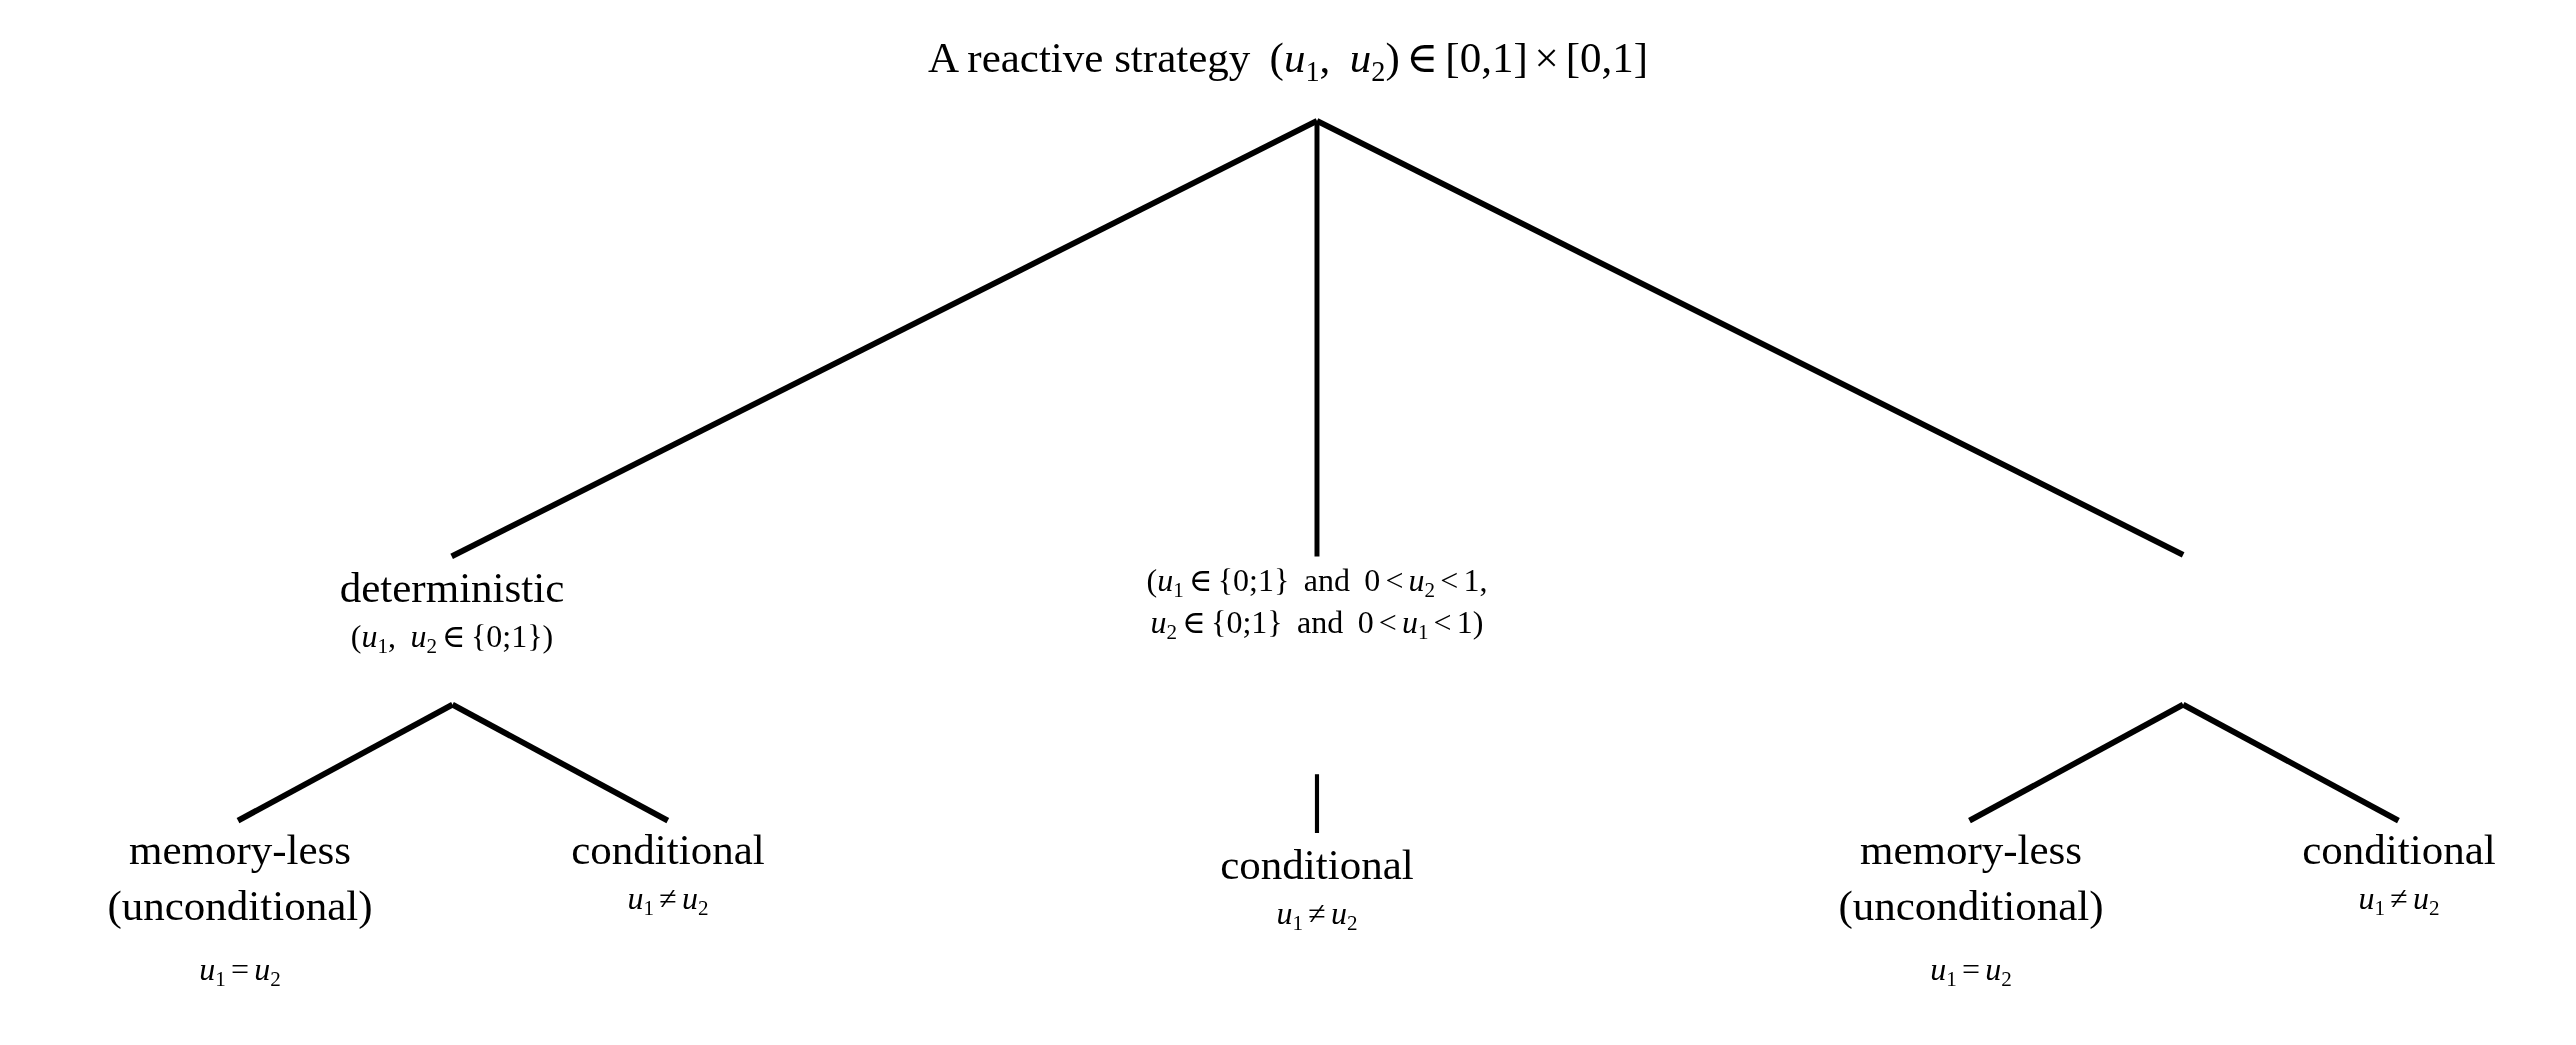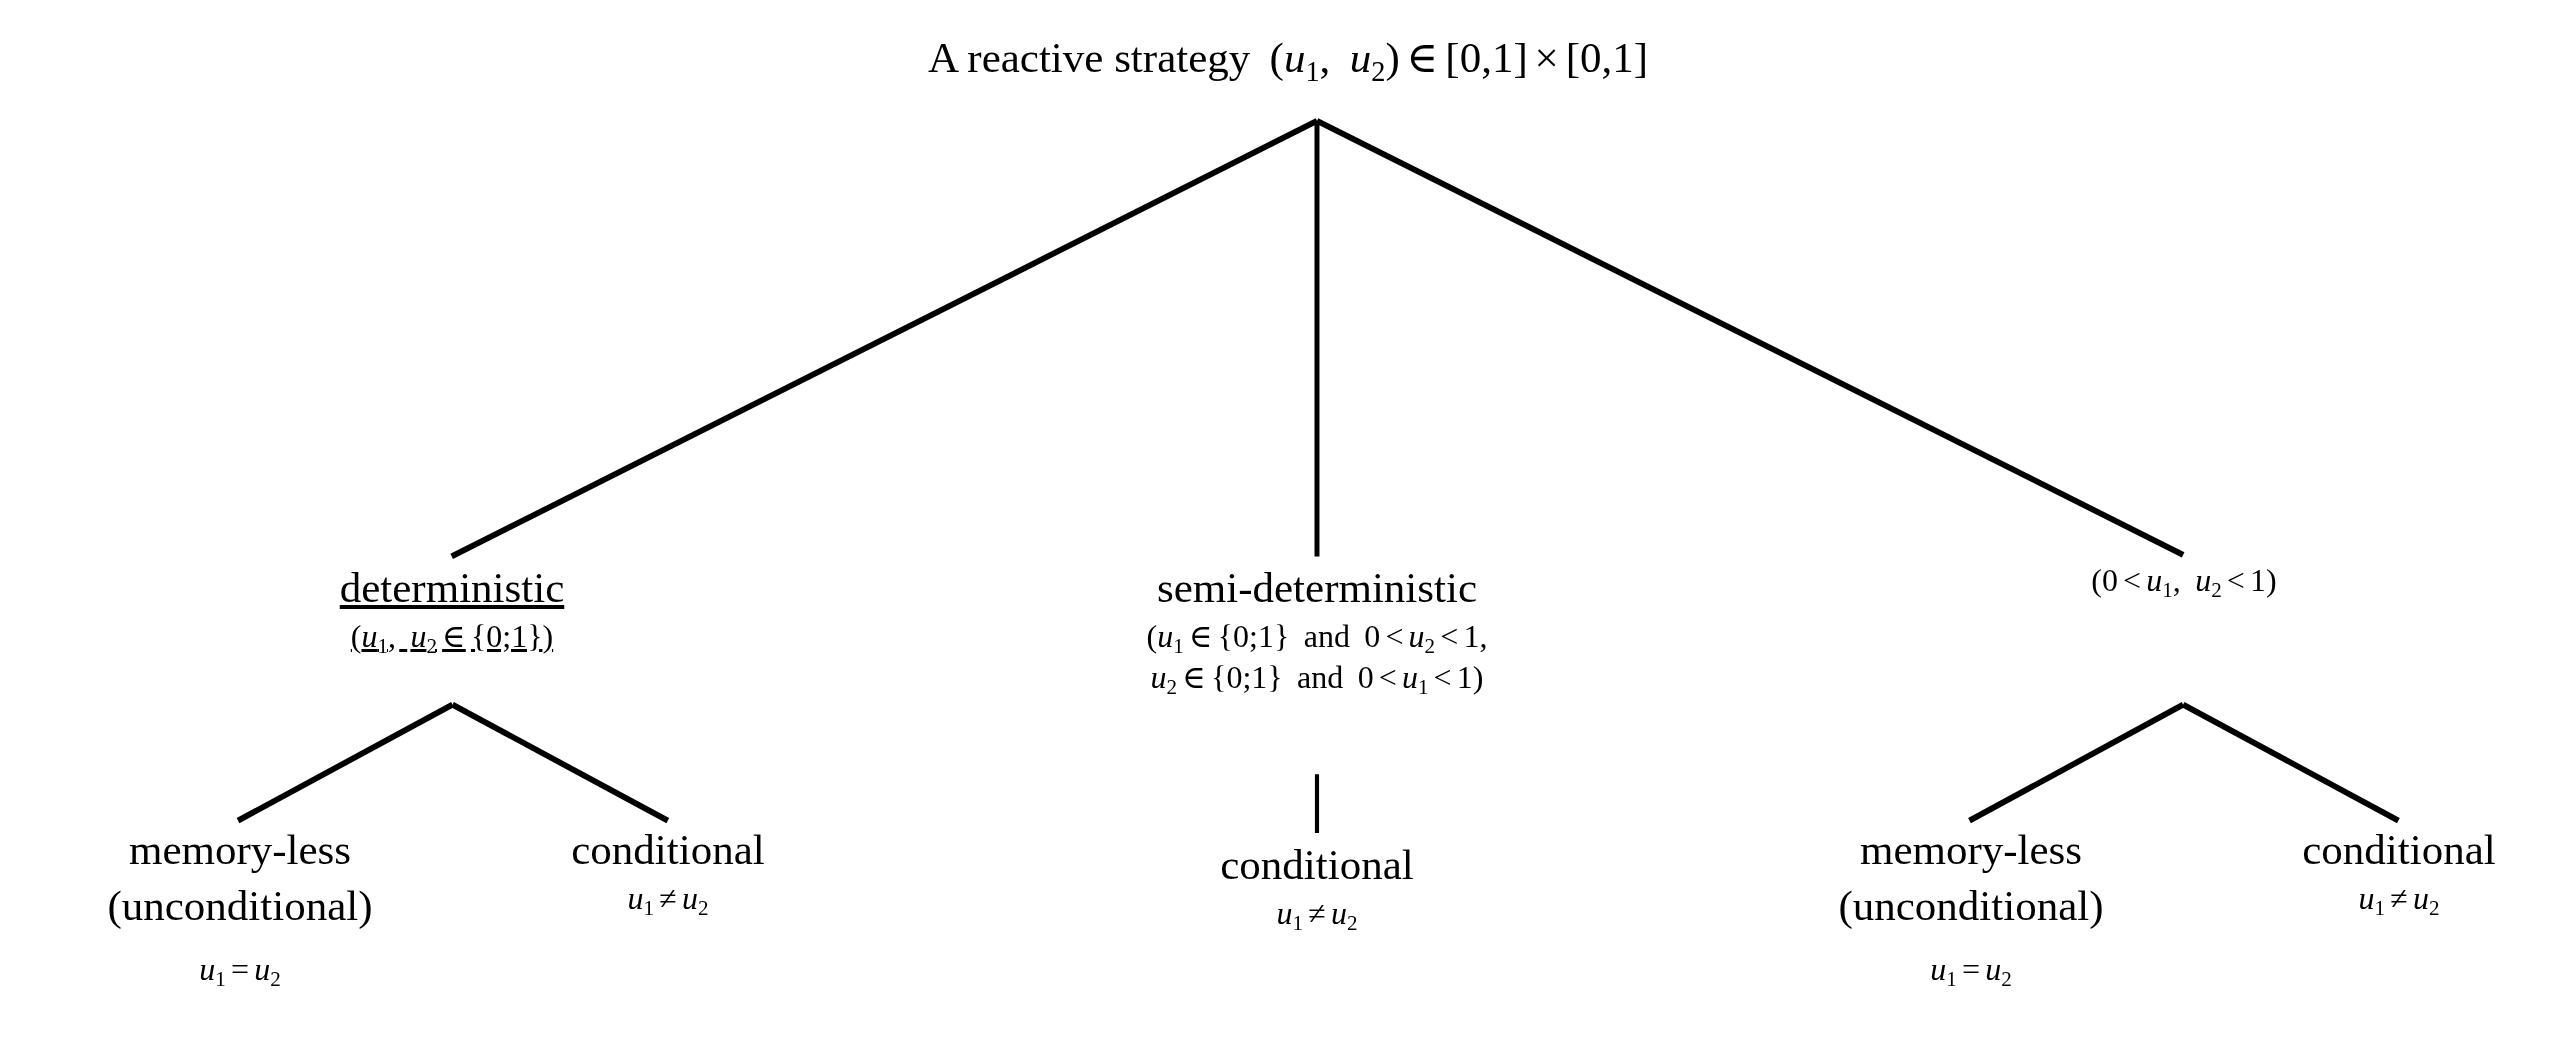--- a/index.html
+++ b/index.html
@@ -90,33 +90,31 @@
     <line x1="1590" y1="935" x2="1590" y2="1006" stroke="#000000" stroke-width="5"></line>
 
     <line x1="2636" y1="851" x2="2378" y2="991" stroke="#000000" stroke-width="7"></line>
     <line x1="2636" y1="851" x2="2896" y2="991" stroke="#000000" stroke-width="7"></line>
   </svg>
 
   <div class="node t-root" style="left:0; top:30px; width:2576px;">
     <span class="line"><span class="txt">A reactive strategy</span><span class="op">&nbsp;</span><span class="paren">(</span><var>u</var><sub>1</sub><span class="txt">,</span><span class="op">&nbsp;</span><var>u</var><sub>2</sub><span class="paren">)</span><span class="opw">∈</span><span class="txt">[0,1]</span><span class="opw">×</span><span class="txt">[0,1]</span></span>
   </div>
 
-  <div class="node t-mid" style="left:137px; top:560px; width:630px;text-decoration:underline;">
+  <div class="node t-mid" style="left:137px; top:560px; width:630px;">
     <span class="line">deterministic</span>
     <span class="line mathrow"><span class="paren">(</span><var>u</var><sub>1</sub><span class="txt">,</span><span class="op">&nbsp;</span><var>u</var><sub>2</sub><span class="opw">∈</span><span class="txt">{0;1}</span><span class="paren">)</span></span>
   </div>
 
   <div class="node t-mid" style="left:903px; top:560px; width:828px;">
-    <span class="line">semi-deterministic</span>
     <span class="line mathrow"><span class="paren">(</span><var>u</var><sub>1</sub><span class="opw">∈</span><span class="txt">{0;1}</span><span class="op">&nbsp;</span><span class="txt">and</span><span class="op">&nbsp;</span><span class="txt">0</span><span class="opw">&lt;</span><var>u</var><sub>2</sub><span class="opw">&lt;</span><span class="txt">1</span><span class="txt">,</span></span>
     <span class="line mathrow"><var>u</var><sub>2</sub><span class="opw">∈</span><span class="txt">{0;1}</span><span class="op">&nbsp;</span><span class="txt">and</span><span class="op">&nbsp;</span><span class="txt">0</span><span class="opw">&lt;</span><var>u</var><sub>1</sub><span class="opw">&lt;</span><span class="txt">1</span><span class="paren">)</span></span>
   </div>
 
   <div class="node t-mid" style="left:1869px; top:560px; width:630px;">
-    <span class="line mathrow"><span class="paren">(</span><span class="txt">0</span><span class="opw">&lt;</span><var>u</var><sub>1</sub><span class="txt">,</span><span class="op">&nbsp;</span><var>u</var><sub>2</sub><span class="opw">&lt;</span><span class="txt">1</span><span class="paren">)</span></span>
   </div>
 
   <div class="node t-leaf" style="left:0px; top:822px; width:480px;">
     <span class="line">memory-less</span>
     <span class="line">(unconditional)</span>
     <span class="line mathrow" style="margin-top:15px;"><var>u</var><sub>1</sub><span class="opw">=</span><var>u</var><sub>2</sub></span>
   </div>
 
   <div class="node t-leaf" style="left:469px; top:822px; width:398px;">
     <span class="line">conditional</span>

